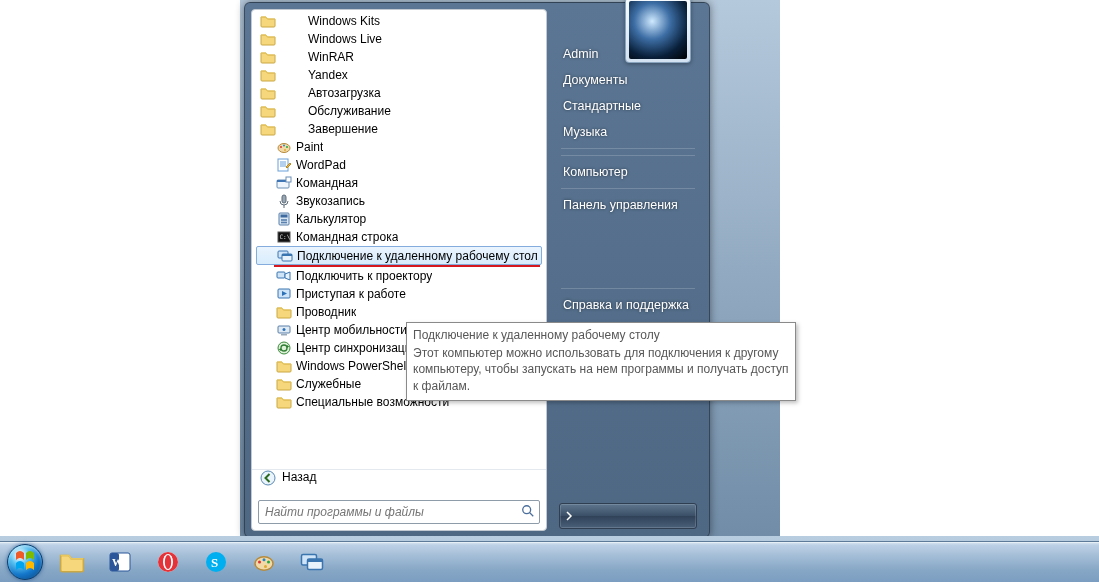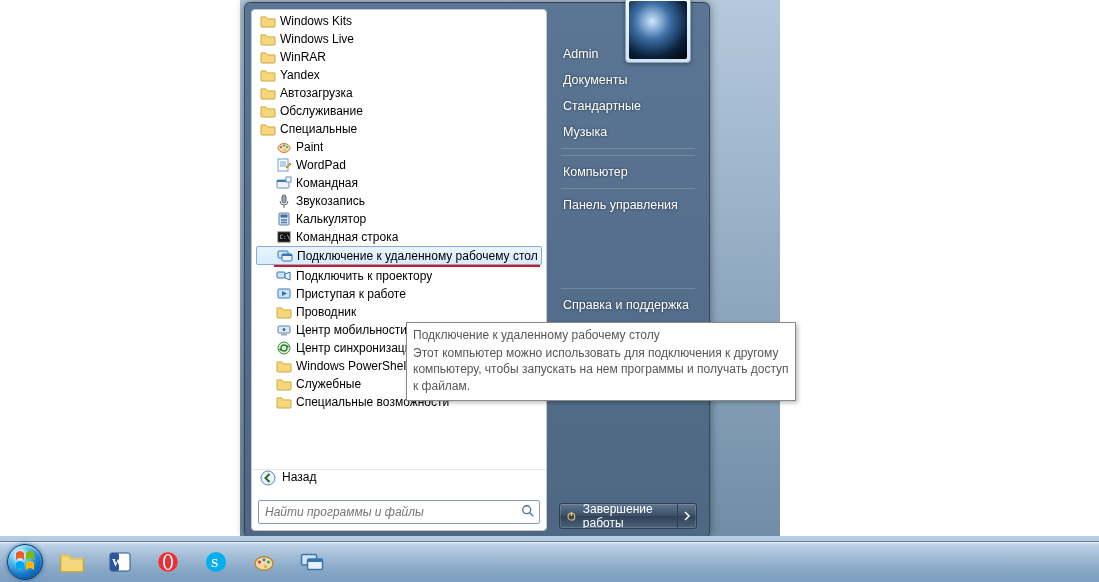--- a/index.html
+++ b/index.html
@@ -78,21 +78,21 @@
   .item {
     display: flex;
     align-items: center;
     height: 18px;
     padding: 0px 4px;
     margin: 0 2px;
     border-radius: 2px;
     white-space: nowrap;
     cursor: default;
   }
-  .item.lvl1 { padding-left: 4px; }
+  .item.lvl1 { padding-left: 4px; gap: 28px; }
   .item.lvl2 { padding-left: 20px; }
   .item.selected {
     background: linear-gradient(to bottom,#eaf4fe 0%, #d8ecfc 100%);
     border: 1px solid #84acdd;
     height: 17px;
   }
   .item .ic {
     width: 16px; height: 16px;
     margin-right: 4px;
     flex-shrink: 0;
@@ -348,21 +348,21 @@
           </span>
           <span class="lbl">Обслуживание</span>
         </div>
         <div class="item lvl1">
           <span class="ic folder-icon">
             <svg width="16" height="16" viewBox="0 0 16 16">
               <path d="M1 4 h5 l1.5 2 H15 v7 a1 1 0 0 1 -1 1 H2 a1 1 0 0 1 -1 -1 Z" fill="#f7d77c" stroke="#caa843"></path>
               <path d="M1 4 h5 l1.5 2 H15" fill="none" stroke="#e8c85e"></path>
             </svg>
           </span>
-          <span class="lbl">Специальные</span>
+          <span class="lbl">Завершение</span>
         </div>
         <div class="item lvl2">
           <span class="ic app-icon">
             <svg width="16" height="16" viewBox="0 0 16 16">
               <ellipse cx="8" cy="9" rx="6" ry="4.5" fill="#f2d9a8" stroke="#b78a3a"></ellipse>
               <circle cx="5" cy="8" r="1" fill="#d33"></circle>
               <circle cx="8" cy="6.5" r="1" fill="#28c"></circle>
               <circle cx="11" cy="8" r="1" fill="#2a4"></circle>
               <circle cx="9" cy="11" r="1" fill="#da3"></circle>
             </svg>
@@ -550,27 +550,20 @@
     <div id="rlinks4">
         <div class="rlink">Панель управления</div>
       </div>
     <div class="rsep" style="margin-top:70px"></div>
     <div id="rlinks5">
         <div class="rlink">Справка и поддержка</div>
       </div>
 
     <div class="shutdown-row">
       <div class="shutdown">
-        <div class="main">
-          <svg width="14" height="14" viewBox="0 0 16 16">
-              <circle cx="8" cy="9" r="5" fill="none" stroke="#f5c56a" stroke-width="1.6"></circle>
-              <line x1="8" y1="2" x2="8" y2="8" stroke="#f5c56a" stroke-width="1.8"></line>
-            </svg>
-          <span>Завершение работы</span>
-        </div>
         <div class="arrow">
           <svg width="8" height="10" viewBox="0 0 8 10">
               <path d="M2 1 L6 5 L2 9" fill="none" stroke="#fff" stroke-width="1.5"></path>
             </svg>
         </div>
       </div>
     </div>
   </div>
 </div>
 

